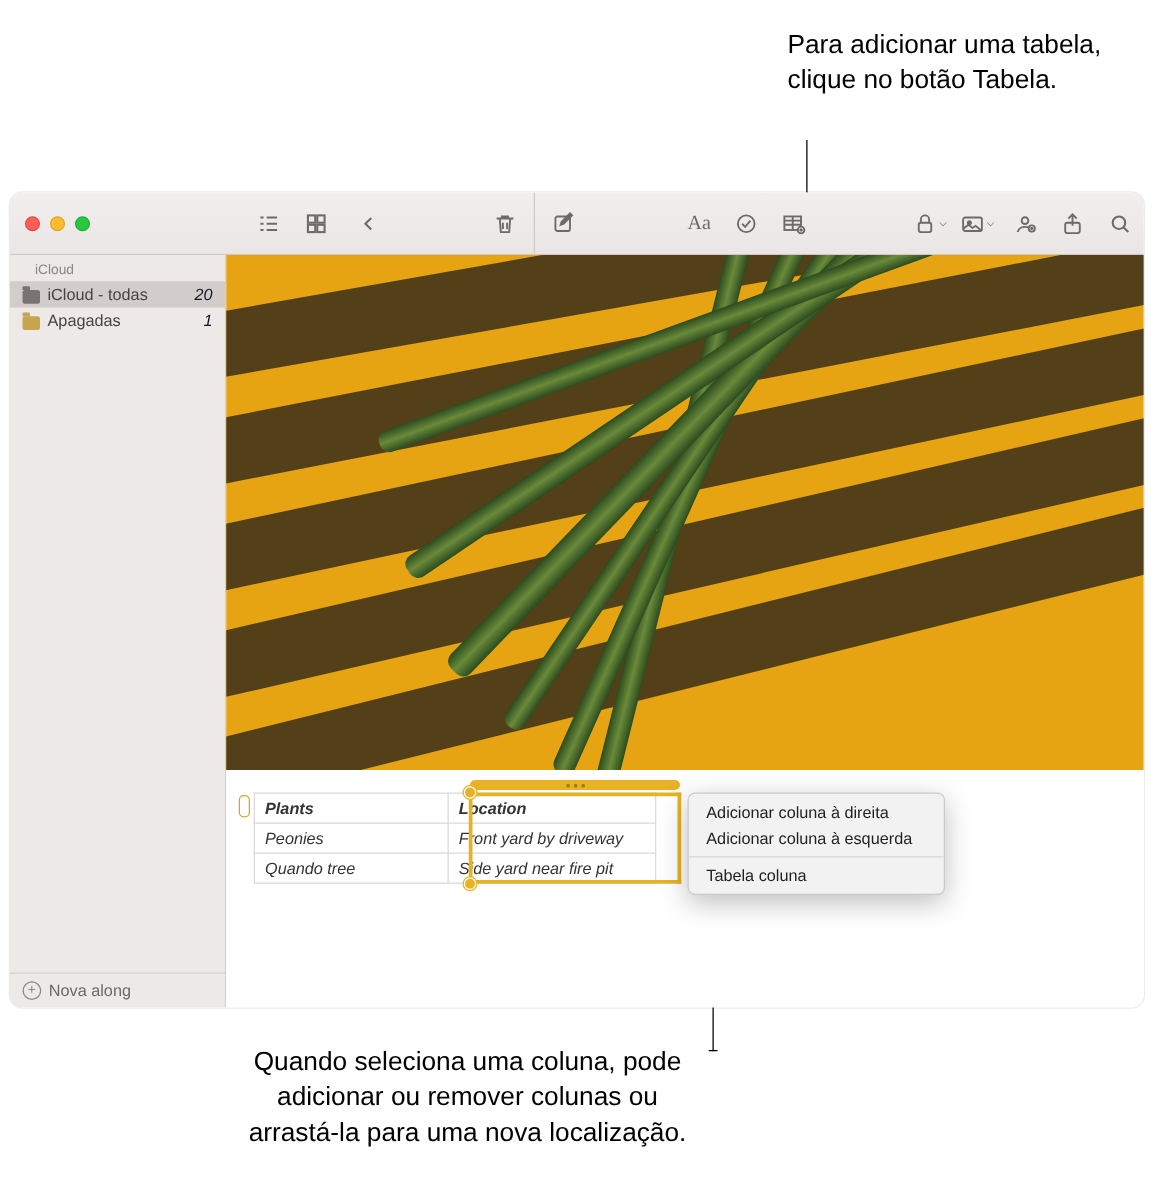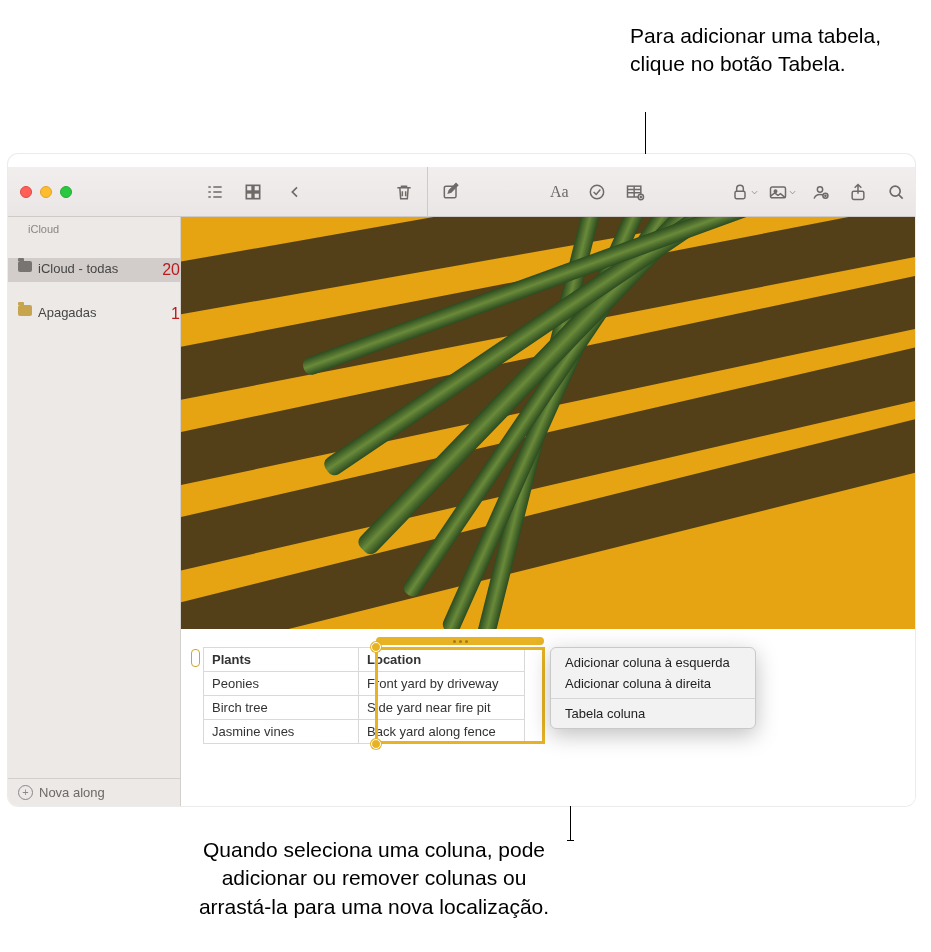--- a/index.html
+++ b/index.html
@@ -40,21 +40,20 @@
     flex-direction: column;
     background: #fff;
   }
   .titlebar {
     height: 50px;
     background: linear-gradient(#f1eeed,#e9e6e5);
     display: flex;
     align-items: center;
     border-bottom: 1px solid #cfcac8;
     flex-shrink: 0;
-    margin-top: 13px;
   }
   .traffic {
     display: flex;
     gap: 8px;
     padding-left: 12px;
     padding-right: 16px;
   }
   .dot { width: 12px; height: 12px; border-radius: 50%; }
   .dot.red { background: #ff5f57; border:1px solid #e24640;}
   .dot.yellow { background: #febc2e; border:1px solid #e0a528;}
@@ -86,40 +85,39 @@
     font-size:13px;
     color:#454545;
   }
   .sb-header {
     padding: 6px 20px 3px;
     font-size:11px;
     color:#8a8684;
   }
   .sb-item {
     display:flex;
-    align-items:flex-start;
-    padding: 3px 0 3px 10px;
+    align-items:flex-end;
+    padding: 3px 10px 3px 10px;
     gap:6px;
-    margin-top:20px;
   }
   .sb-item.selected { background:#d2cdca; }
   .sb-item .folder {
     width:14px; height:11px;
     border-radius:2px;
     position:relative;
   }
   .sb-item .folder::before{
     content:"";
     position:absolute; top:-3px; left:0;
     width:6px; height:3px; border-radius:1px 1px 0 0;
   }
   .folder.sel { background:#777471;} .folder.sel::before{background:#777471;}
   .folder.y { background:#c7a54e;} .folder.y::before{background:#c7a54e;}
   .sb-item .label { flex:1; }
-  .sb-item .count { color:#b91c1c; font-size:16px;}
+  .sb-item .count { color:#0f172a; font-size:13px;font-style:italic;}
   .sb-item .shared { width:14px;height:14px; border-radius:50%; background:#888; display:inline-flex;align-items:center;justify-content:center;}
   .sb-item .shared svg{width:9px;height:9px;fill:#ece9e7;}
   .sb-spacer { flex:1; }
   .sb-footer {
     border-top:1px solid #d4cfcd;
     padding:6px 10px;
     display:flex; align-items:center; gap:6px;
     color:#6b6866;
     font-size:13px;
   }
@@ -185,20 +183,21 @@
     width:9px;
     height:18px;
     background:#fff;
     border:1.2px solid #cfa52e;
     border-radius:4px;
   }
   .tbl {
     border-collapse:collapse;
     font-size:13px;
     color:#333;
+    font-style:italic;
   }
   .tbl td {
     padding:4px 8px;
     border:1px solid #d9d9d9;
     height:22px;
   }
   .tbl td.c1 { width:155px; }
   .tbl td.c2 { width:166px; }
   .tbl tr:first-child td { font-weight:600; }
   .col-sel-left {
@@ -426,39 +425,35 @@
             <tbody>
                 <tr>
               <td class="c1">Plants</td>
               <td class="c2">Location</td>
             </tr>
             <tr>
               <td class="c1">Peonies</td>
               <td class="c2">Front yard by driveway</td>
             </tr>
             <tr>
-              <td class="c1">Birch tree</td>
+              <td class="c1">Quando tree</td>
               <td class="c2">Side yard near fire pit</td>
-            </tr>
-            <tr>
-              <td class="c1">Jasmine vines</td>
-              <td class="c2">Back yard along fence</td>
             </tr>
           </tbody>
             </table>
           <div class="col-sel-top"></div>
           <div class="col-sel-left"></div>
           <div class="col-sel-right"></div>
           <div class="col-sel-bottom"></div>
           <div class="knob tl"></div>
           <div class="knob bl"></div>
 
           <div class="menu">
+            <div class="menu-item">Adicionar coluna à direita</div>
             <div class="menu-item">Adicionar coluna à esquerda</div>
-            <div class="menu-item">Adicionar coluna à direita</div>
             <div class="menu-sep"></div>
             <div class="menu-item">Tabela coluna</div>
           </div>
         </div>
       </div>
     </div>
   </div>
 </div>
 
 <div class="callout-bottom-line"></div>

